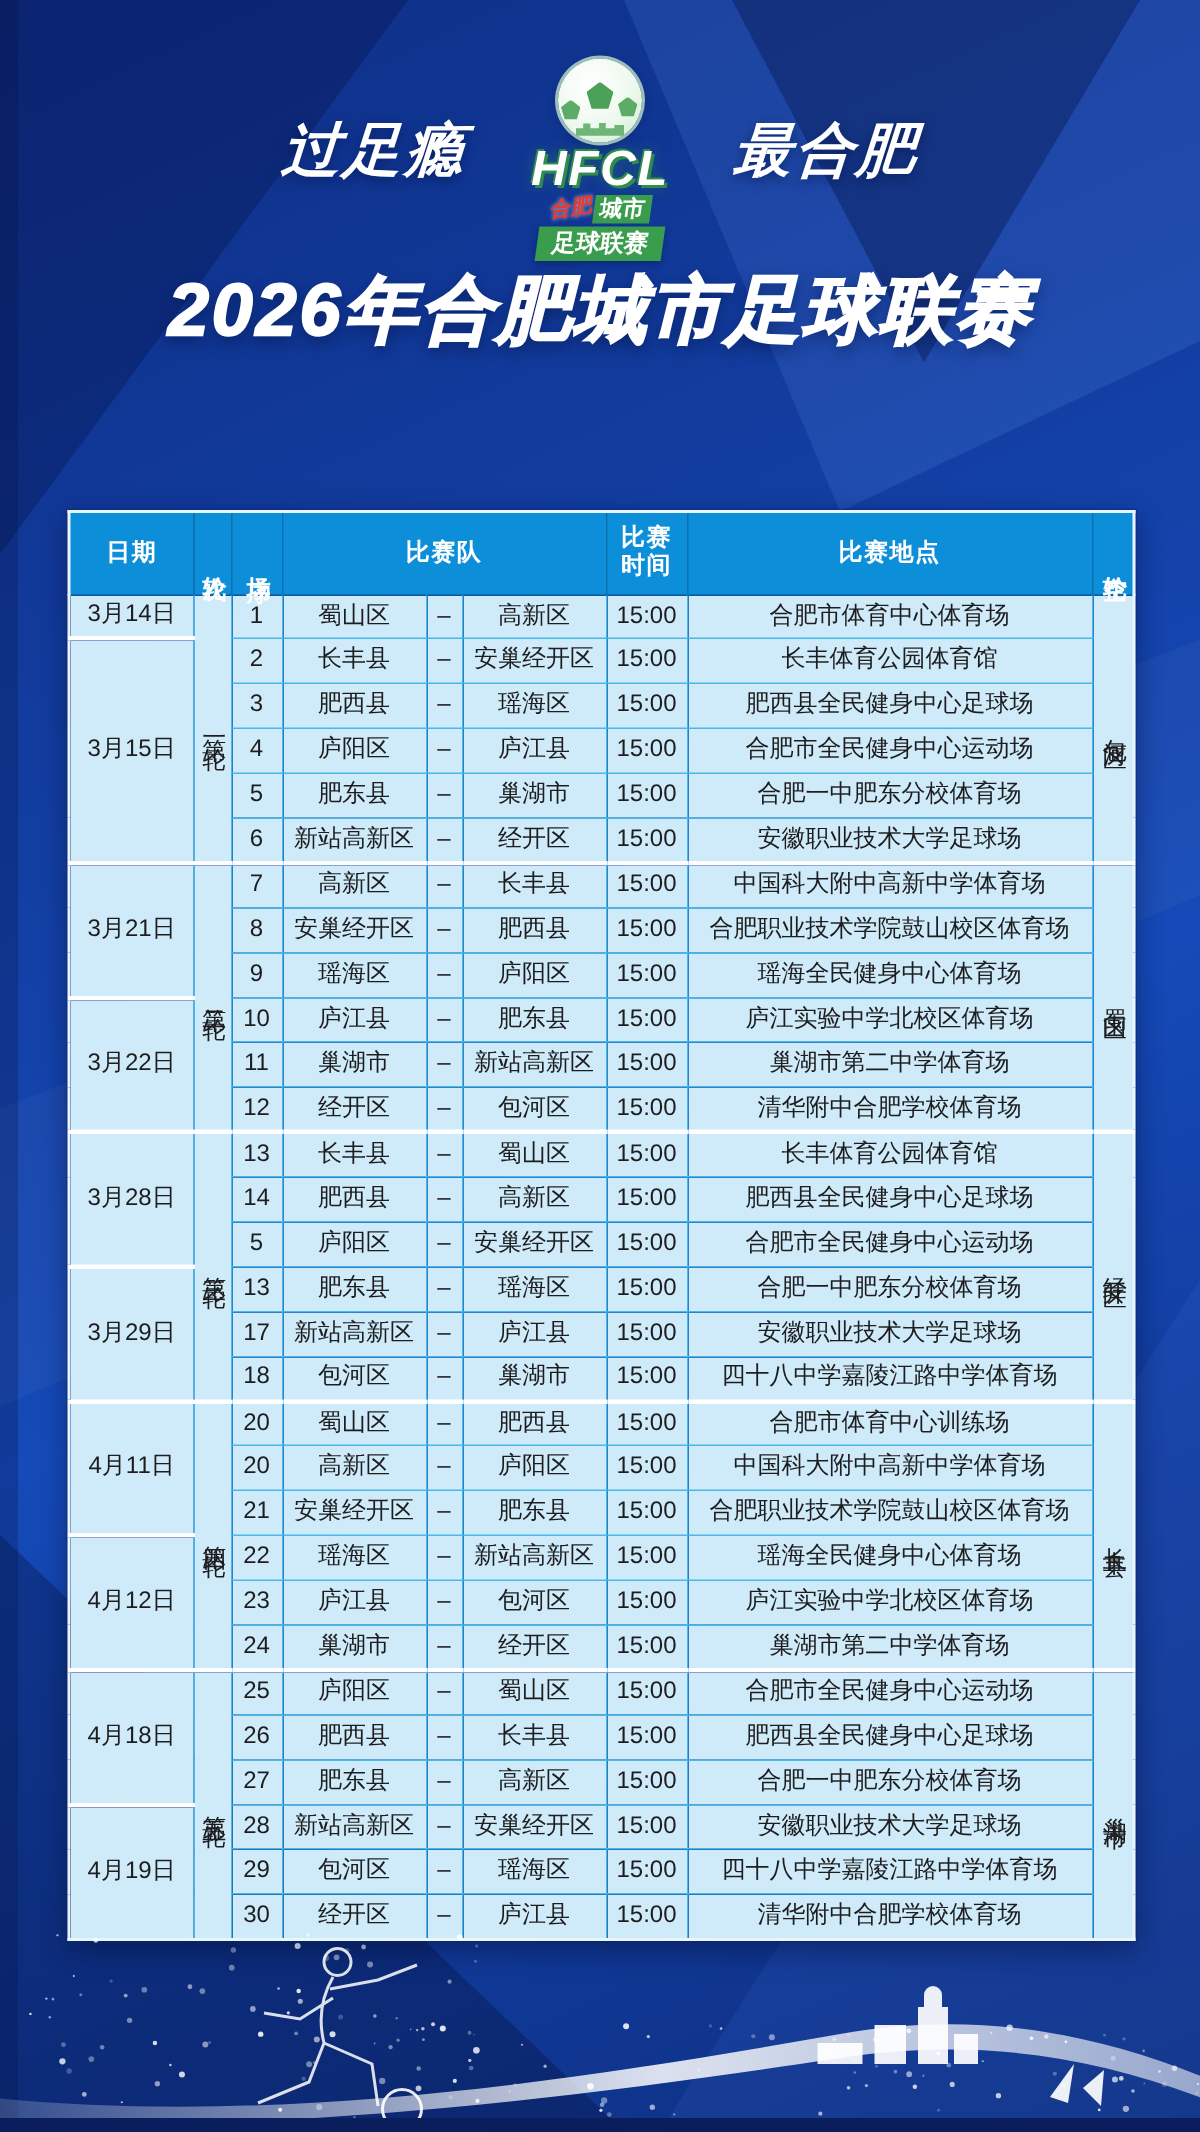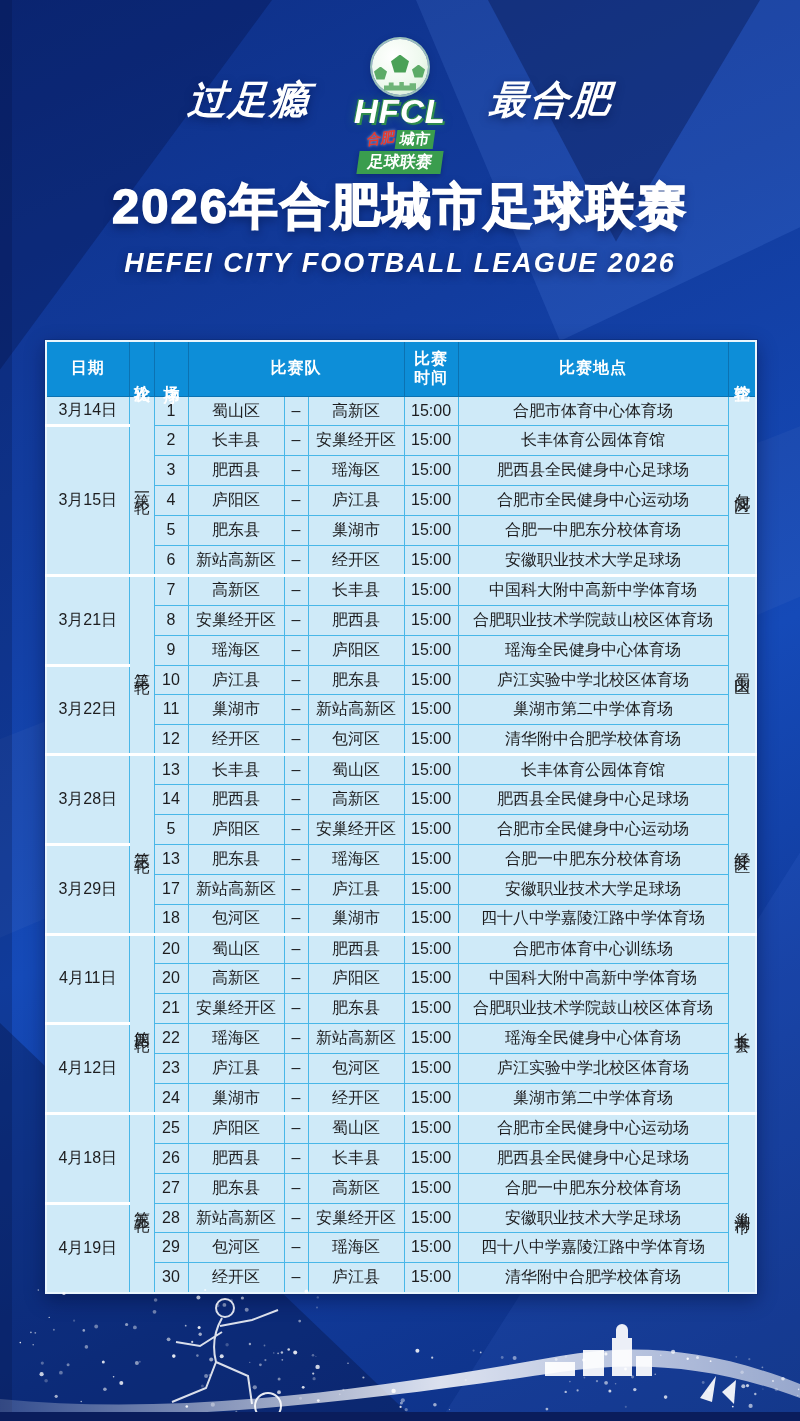--- a/index.html
+++ b/index.html
@@ -44,21 +44,21 @@
         clip-path:polygon(0 100%,0 45%,15% 45%,15% 10%,30% 10%,30% 45%,48% 45%,48% 0,62% 0,62% 45%,80% 45%,80% 20%,100% 20%,100% 100%);}
   .acronym{font-size:33px;font-weight:900;font-style:italic;color:#fff;line-height:1;margin-top:0;
         letter-spacing:1px;text-shadow:2px 2px 0 #2f8c4d,-1px -1px 0 #2f8c4d,0 0 10px rgba(47,140,77,.6);}
   .logo-mid{display:flex;align-items:center;gap:2px;margin-top:2px;}
   .city-script{color:#e8382c;font-size:14px;font-weight:900;font-style:italic;transform:rotate(-6deg);
         text-shadow:0 0 3px rgba(255,255,255,.6);}
   .city{color:#fff;font-size:15px;font-weight:900;background:#3a9d4e;padding:0 4px;transform:skewX(-8deg);}
   .league-ribbon{color:#fff;font-size:16px;font-weight:900;background:#3a9d4e;margin-top:2px;
         padding:1px 10px;transform:skewX(-8deg);box-shadow:0 2px 5px rgba(4,18,70,.4);}
   .title-cn{font-size:49px;font-weight:900;color:#fff;letter-spacing:2px;margin-top:14px;
-        -webkit-text-stroke:1.5px #fff;text-shadow:0 4px 10px rgba(4,16,64,.6);}
+        -webkit-text-stroke:1.5px #fff;text-shadow:0 4px 10px rgba(4,16,64,.6);font-style:italic;}
   .title-en{font-size:27px;font-weight:800;font-style:italic;color:#fff;letter-spacing:2px;margin-top:8px;
         text-shadow:0 3px 8px rgba(4,16,64,.55);}
   .schedule-title{font-family:"Liberation Serif","DejaVu Serif",serif;font-size:45px;font-weight:700;
         color:#fff;letter-spacing:10px;margin-top:22px;text-shadow:0 3px 8px rgba(4,16,64,.5);}
 
   
   .table-wrap{position:absolute;left:45px;top:340px;width:586px;}
   table.sched{border-collapse:collapse;table-layout:fixed;width:710px;
         border:2px solid #eaf6fd;box-shadow:0 0 0 1px rgba(10,40,110,.45),0 6px 18px rgba(3,12,50,.45);}
   table.sched th{
@@ -109,21 +109,20 @@
         <div class="acronym">HFCL</div>
         <div class="logo-mid">
           <span class="city-script">合肥</span>
           <span class="city">城市</span>
         </div>
         <div class="league-ribbon">足球联赛</div>
       </div>
       <span class="slogan">最合肥</span>
     </div>
     <div class="title-cn">2026年合肥城市足球联赛</div>
-    <div class="title-en">HEFEI CITY FOOTBALL LEAGUE 2026</div>
   </div>
 
   <div class="table-wrap">
     <table class="sched">
       <colgroup>
         <col style="width:83px">
           <col style="width:25px">
           <col style="width:34px">
         <col style="width:96px">
           <col style="width:24px">

